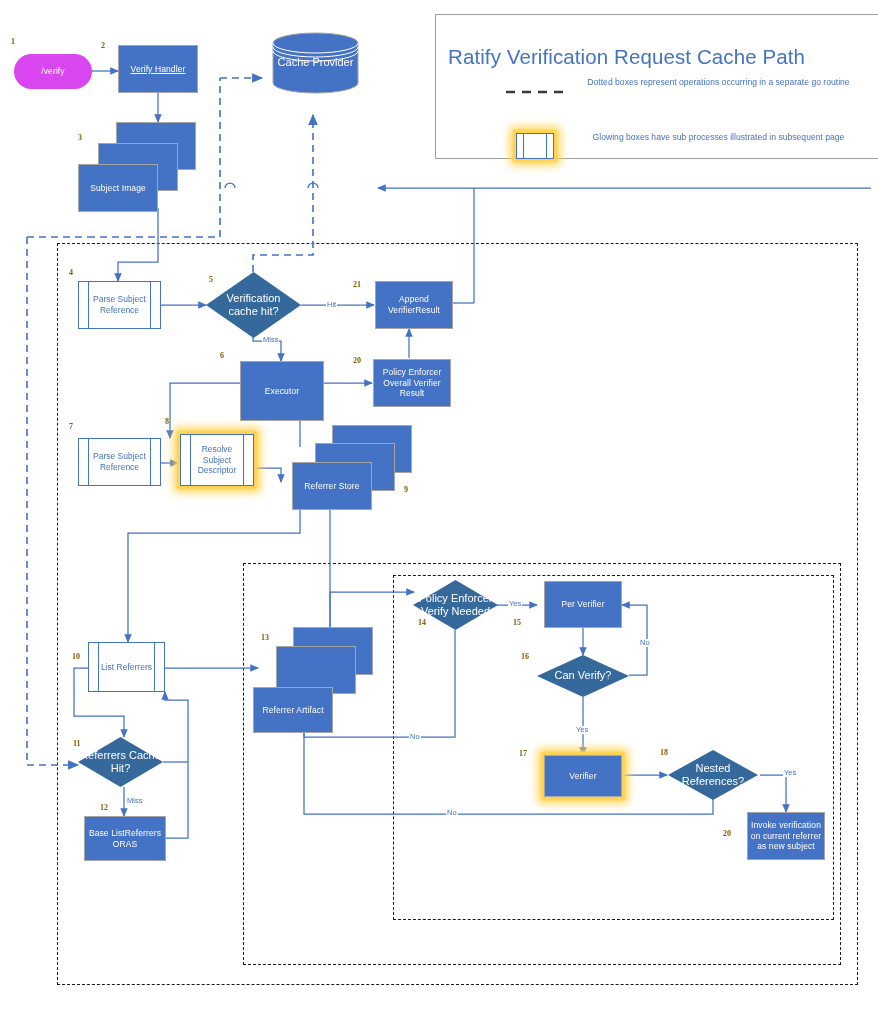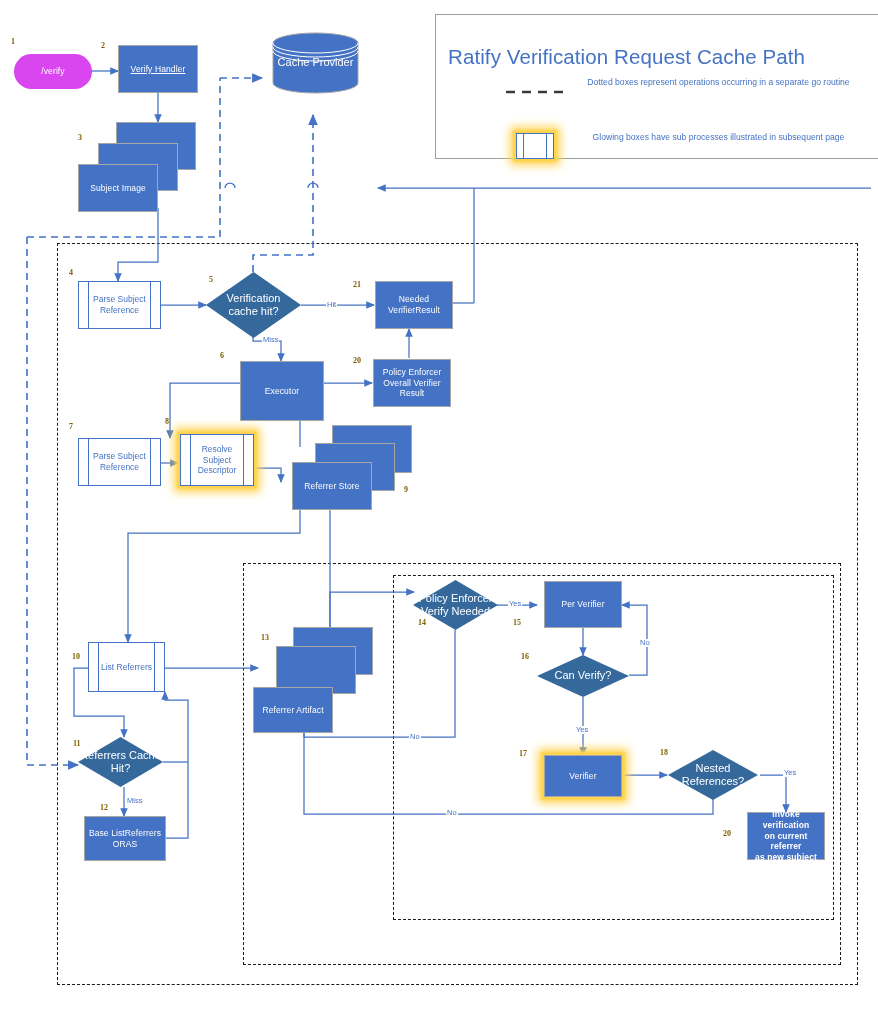--- a/index.html
+++ b/index.html
@@ -168,21 +168,21 @@
     <svg width="95" height="66" viewBox="0 0 95 66">
         <polygon points="47.5,0 95,33 47.5,66 0,33" fill="#35699C"></polygon>
       </svg>
     <div class="dlabel" style="left:0;top:0;width:95px;height:66px;">
       <span><span>Verification</span><br><span>cache hit?</span></span>
     </div>
   </div>
   <div class="num" style="left:209px;top:275px;">5</div>
 
   <div class="node proc" style="left:375px;top:281px;width:78px;height:48px;">
-    <span><span>Needed</span><br><span>VerifierResult</span></span>
+    <span><span>Append</span><br><span>VerifierResult</span></span>
   </div>
   <div class="num" style="left:353px;top:280px;">21</div>
 
   <div class="node proc" style="left:240px;top:361px;width:84px;height:60px;text-align:right;">
     <span>Executor</span>
   </div>
   <div class="num" style="left:220px;top:351px;">6</div>
 
   <div class="node proc" style="left:373px;top:359px;width:78px;height:48px;">
     <span><span>Policy Enforcer</span><br><span>Overall Verifier</span><br><span>Result</span></span>
@@ -266,21 +266,21 @@
   <div class="diamond" style="left:668px;top:750px;width:90px;height:50px;">
     <svg width="90" height="50" viewBox="0 0 90 50">
         <polygon points="45,0 90,25 45,50 0,25" fill="#35699C"></polygon>
       </svg>
     <div class="dlabel" style="left:0;top:0;width:90px;height:50px;">
       <span><span>Nested</span><br><span>References?</span></span>
     </div>
   </div>
   <div class="num" style="left:660px;top:748px;">18</div>
 
-  <div class="node proc" style="left:747px;top:812px;width:78px;height:48px;font-weight:bold;">
+  <div class="node proc" style="left:747px;top:812px;width:78px;height:48px;">
     <span><span>Invoke verification</span><br><span>on current referrer</span><br><span>as new subject</span></span>
   </div>
   <div class="num" style="left:723px;top:829px;">20</div>
 
   <div class="elabel" style="left:326px;top:301px;">Hit</div>
   <div class="elabel" style="left:262px;top:336px;">Miss</div>
   <div class="elabel" style="left:126px;top:797px;">Miss</div>
   <div class="elabel" style="left:508px;top:600px;">Yes</div>
   <div class="elabel" style="left:409px;top:733px;">No</div>
   <div class="elabel" style="left:639px;top:639px;">No</div>

